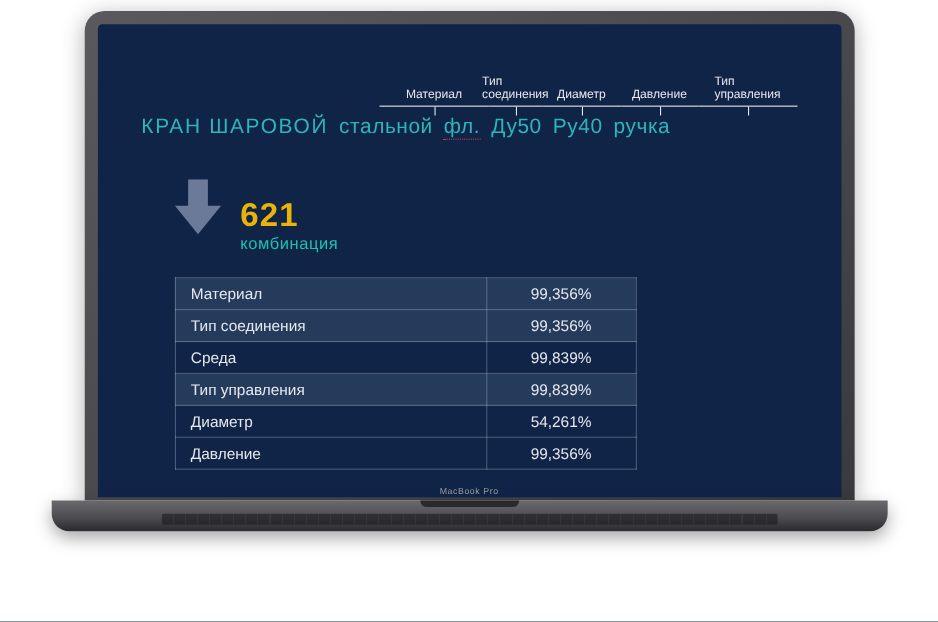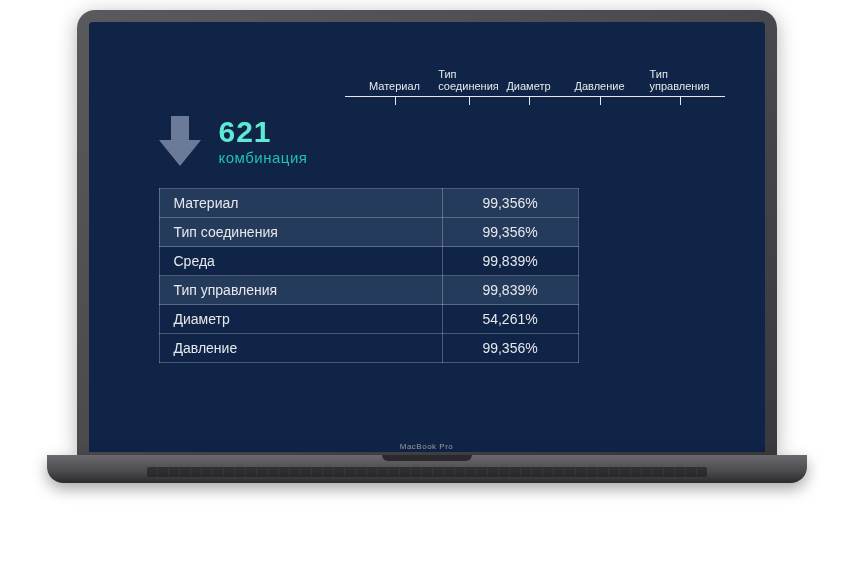--- a/index.html
+++ b/index.html
@@ -135,24 +135,25 @@
       margin-top: 18px;
       margin-left: 30px;
     }
     .arrow-down {
       width: 42px;
       height: 50px;
       position: relative;
     }
     .arrow-down svg { display: block; }
     .combo-text .combo-num {
-      color: #5eead4;
+      color: #eab308;
       font-size: 30px;
       font-weight: 800;
       letter-spacing: 1px;
+      margin-top: 34px;
     }
     .combo-text .combo-word {
       color: #21c0b5;
       font-size: 15px;
       font-weight: 400;
       letter-spacing: 0.5px;
     }
 
     .stats-table {
       margin-top: 22px;
@@ -214,20 +215,28 @@
             <div style="position:absolute;left:50%;top:0;width:1px;height:8px;background:#e8e8ec"></div>
           </div>
         <div style="width:70px;border-top:1px solid #e8e8ec;position:relative">
             <div style="position:absolute;left:50%;top:0;width:1px;height:8px;background:#e8e8ec"></div>
           </div>
         <div style="width:90px;border-top:1px solid #e8e8ec;position:relative">
             <div style="position:absolute;left:50%;top:0;width:1px;height:8px;background:#e8e8ec"></div>
           </div>
       </div>
 
+      <div class="title-row">
+        <span class="title-main">КРАН ШАРОВОЙ</span>
+        <span class="title-spec">стальной</span>
+        <span class="title-spec"><span class="ul">фл.</span></span>
+        <span class="title-spec">Ду50</span>
+        <span class="title-spec">Ру40</span>
+        <span class="title-spec">ручка</span>
+      </div>
 
       <div class="combo-row">
         <div class="arrow-down">
           <svg width="42" height="50" viewBox="0 0 42 50">
             <path d="M12 0 H30 V24 H42 L21 50 L0 24 H12 Z" fill="#6b7a99"></path>
           </svg>
         </div>
         <div class="combo-text">
           <div class="combo-num">621</div>
           <div class="combo-word">комбинация</div>

